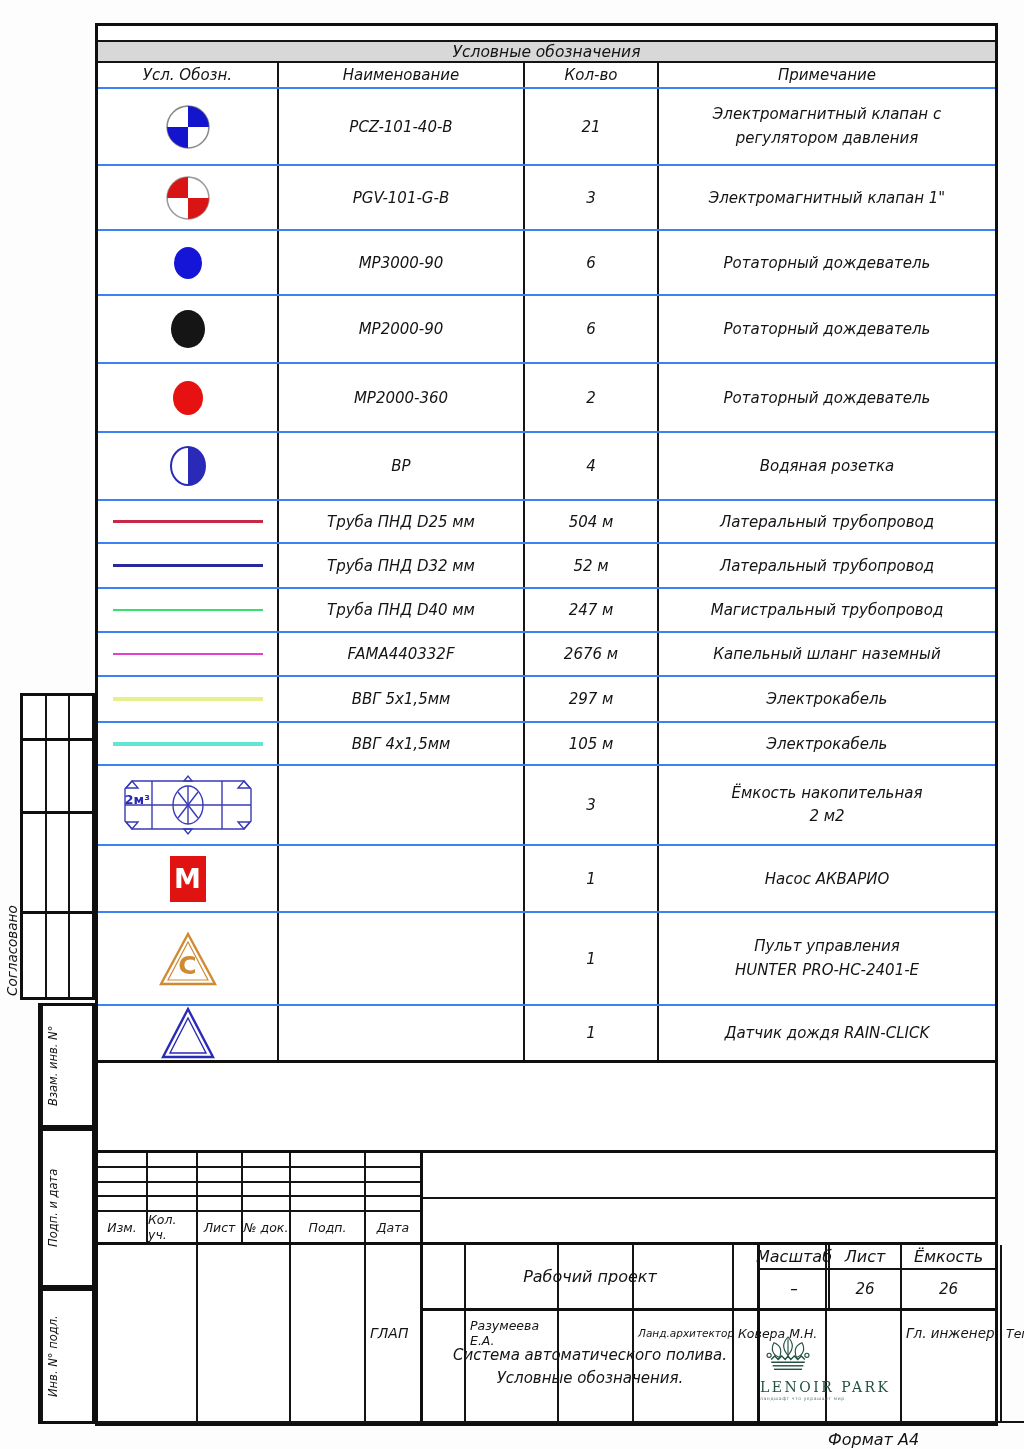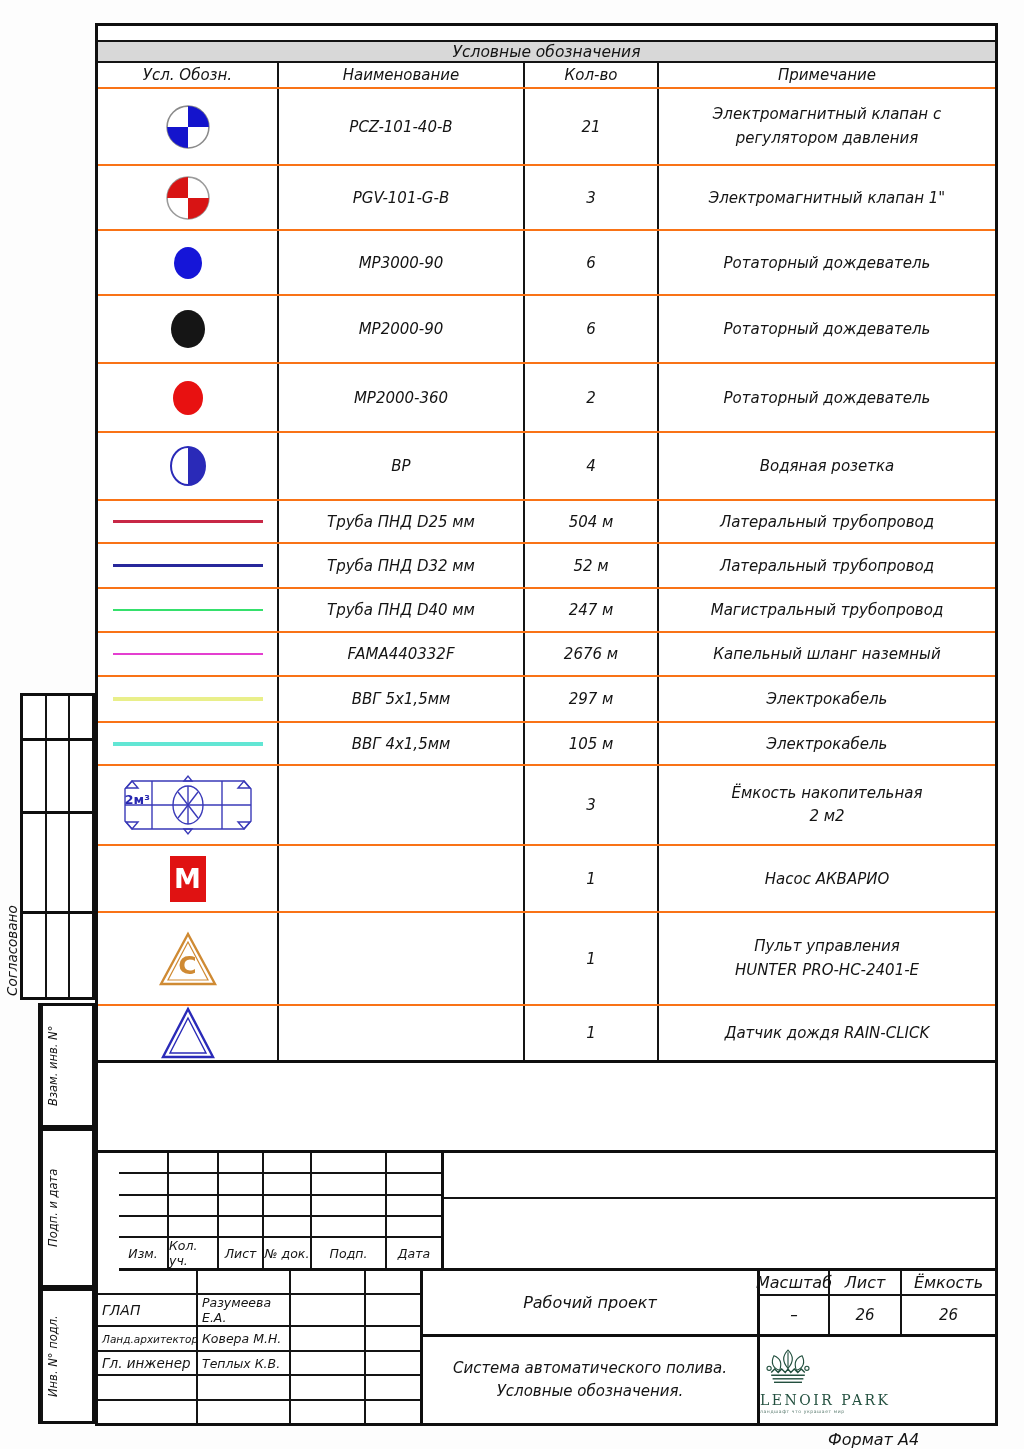--- a/index.html
+++ b/index.html
@@ -6,21 +6,21 @@
   html,body { width:1024px; height:1449px; background:#fdfdfd; overflow:hidden;
     font-family:"DejaVu Sans", sans-serif; color:#141414; }
   .abs { position:absolute; }
 
   
   #frame { position:absolute; left:95px; top:23px; width:903px; height:1403px;
     border:3px solid #0f0f0f; background:#fff; }
 
   
   #legend { position:absolute; left:0; top:0; right:0; }
-  .lrow { display:flex; border-bottom:2px solid #f97316; align-items:stretch; }
+  .lrow { display:flex; border-bottom:2px solid #3b82f6; align-items:stretch; }
   .c { display:flex; align-items:center; justify-content:center; text-align:center; }
   .c1 { width:181px; border-right:2px solid #141414; }
   .c2 { width:246px; border-right:2px solid #141414; }
   .c3 { width:134px; border-right:2px solid #141414; }
   .c4 { flex:1; }
   .it { font-style:italic; font-size:15px; }
   .pre { white-space:pre-line; line-height:1.55; }
   .strip-row { height:16px; border-bottom:2px solid #141414; }
   .band { height:21px; background:#d8d8d8; border-bottom:2px solid #141414;
     display:flex; align-items:center; justify-content:center;
@@ -39,34 +39,34 @@
   .tank-wrap { position:relative; width:132px; height:62px; }
   .tank-label { position:absolute; left:3px; top:18px; color:#2828b0;
     font-weight:bold; font-size:13px; }
   .tri-wrap { position:relative; width:60px; height:56px; }
   .tri-letter { position:absolute; left:0; right:0; top:20px; text-align:center;
     color:#cf8a33; font-size:25px; font-weight:bold; }
 
   
   #tblock { position:absolute; left:0; right:0; bottom:0; height:273px;
     border-top:3px solid #0f0f0f; background:#fff; display:flex; flex-direction:column; }
-  .tb-upper { height:118px; display:flex; border-bottom:3px solid #0f0f0f;margin-left:21px; }
+  .tb-upper { height:92px; display:flex; border-bottom:3px solid #0f0f0f; }
   .tb-left { width:325px; border-right:3px solid #0f0f0f; display:flex; flex-direction:column; }
   .rev-row { display:flex; flex:1; border-bottom:2px solid #141414; }
   .rev-row:last-child { border-bottom:none; }
   .rc { border-right:2px solid #141414; display:flex; align-items:center; justify-content:center;
     font-style:italic; font-size:12.5px; }
   .rc:last-child { border-right:none; }
   .w50{width:50px}.w50b{width:50px}.w45{width:45px}.w48{width:48px}.w75{width:75px}.w57{flex:1}
   .tb-right { flex:1; display:flex; flex-direction:column; }
   .docA { height:46px; border-bottom:2px solid #141414; }
   .docB { flex:1; }
 
   .tb-lower { flex:1; display:flex; }
-  .tb-left2 { width:325px; border-right:3px solid #0f0f0f; display:flex; flex-direction:column; }
+  .tb-left2 { width:325px; border-right:3px solid #0f0f0f; display:flex; flex-direction:row; }
   .sig-row { display:flex; flex:1; border-bottom:2px solid #141414; }
   .sig-row:last-child { border-bottom:none; }
   .sc { border-right:2px solid #141414; display:flex; align-items:center; }
   .sc:last-child { border-right:none; }
   .sc.role { width:100px; padding-left:4px; font-style:italic; }
   .sc.name { width:93px; padding-left:4px; font-style:italic; font-size:12.5px; }
   .sc.podp { width:75px; } .sc.data { flex:1; }
   .role-0 { font-size:14px; } .role-1 { font-size:10.5px; } .role-2 { font-size:13.5px; }
 
   .tb-right2 { flex:1; display:flex; flex-direction:column; }

